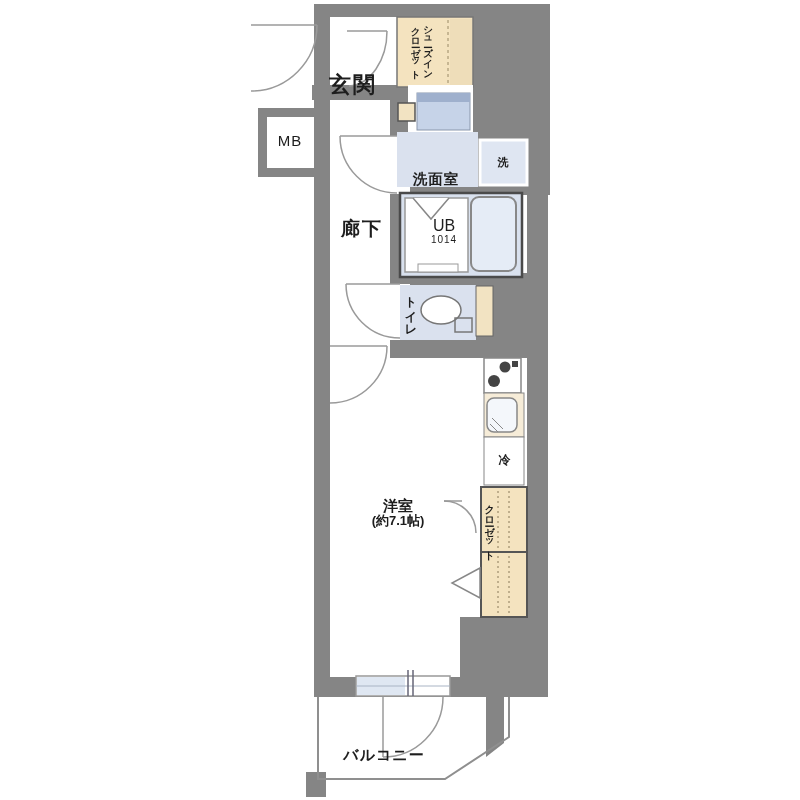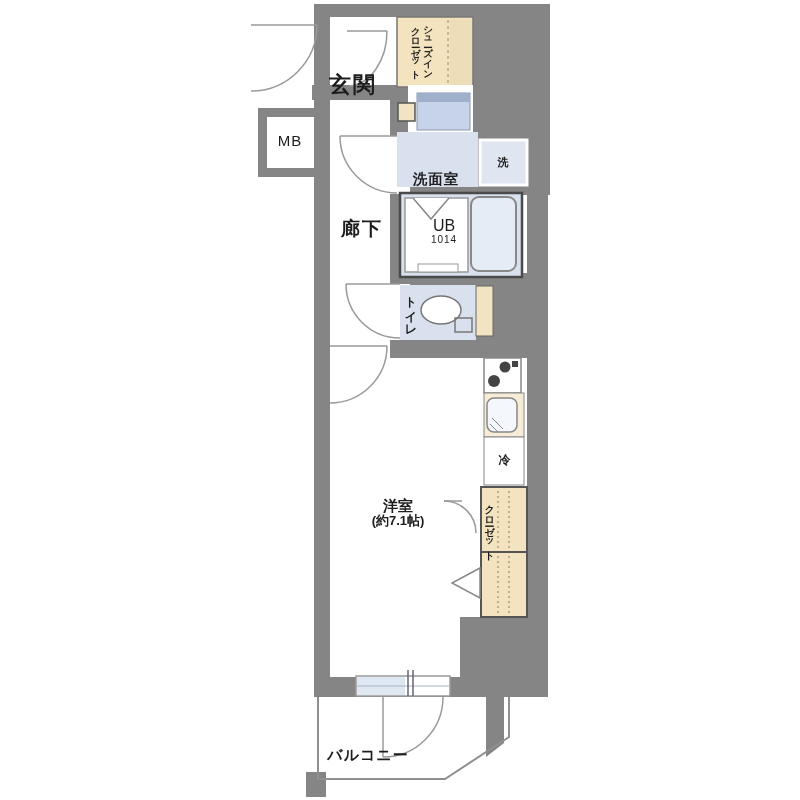--- a/index.html
+++ b/index.html
@@ -15,21 +15,21 @@
   .senmen{left:403px;top:150px;width:66px;height:18px;font-size:14.5px;font-weight:bold;letter-spacing:1px;margin-top:20px;}
   .sen{left:494px;top:155px;width:18px;height:15px;font-size:11px;font-weight:bold;}
   .ub{left:418px;top:212px;width:52px;height:40px;font-size:16px;font-weight:normal;line-height:1.05;text-align:right;}
   .ub .sub{font-size:10px;letter-spacing:1px;}
   .rouka{left:338px;top:218px;width:48px;height:22px;font-size:19px;font-weight:bold;letter-spacing:2px;}
   .toire{left:401px;top:288px;width:16px;height:54px;font-size:12px;font-weight:bold;}
   .yoshitsu{left:348px;top:492px;width:100px;height:42px;font-size:15px;font-weight:bold;flex-direction:column;}
   .yoshitsu .sub{font-size:13px;font-weight:bold;}
   .closet{left:479px;top:498px;width:16px;height:104px;font-size:10px;font-weight:bold;}
   .rei{left:496px;top:452px;width:17px;height:17px;font-size:12px;font-weight:bold;}
-  .balcony{left:318px;top:745px;width:100px;height:20px;font-size:15px;font-weight:bold;letter-spacing:1px;}
+  .balcony{left:334px;top:745px;width:100px;height:20px;font-size:15px;font-weight:bold;letter-spacing:1px;}
 </style>
 </head>
 <body>
 
 <div id="stage">
 
   <svg id="plan-svg" width="800" height="800" viewBox="0 0 800 800">
 
     <g fill="#858585" stroke="none">
       <rect x="314" y="4" width="163" height="13"></rect>

